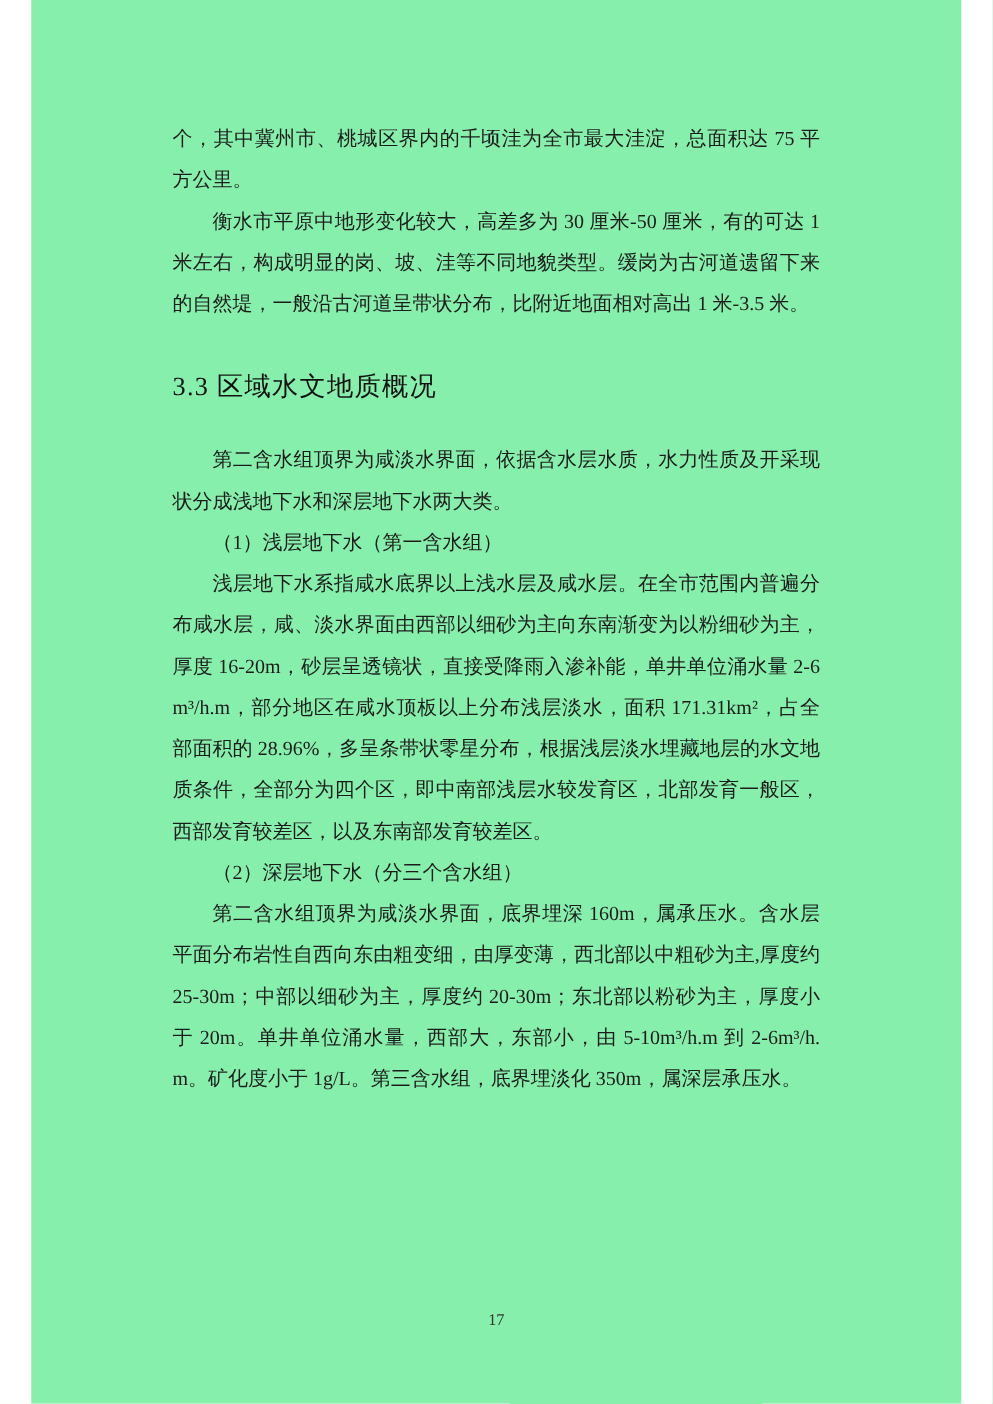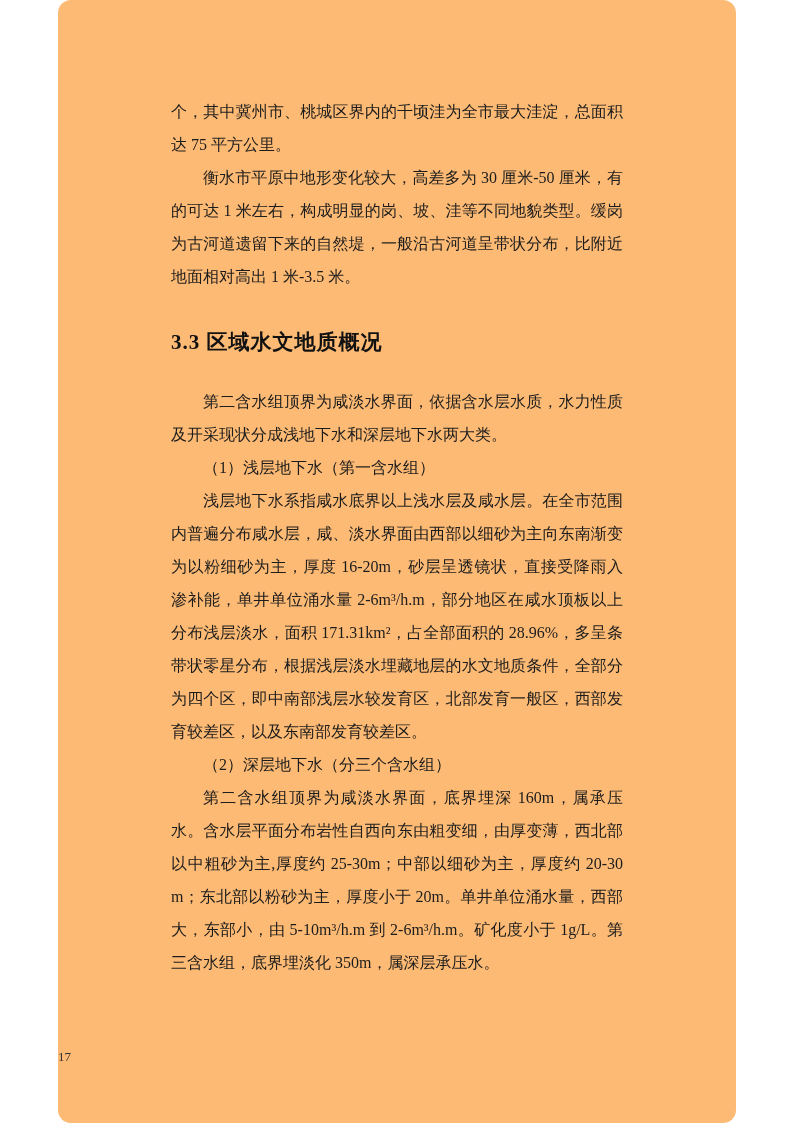--- a/index.html
+++ b/index.html
@@ -2,55 +2,55 @@
 <html lang="zh"><head>
 <meta charset="utf-8">
 <style>
   html, body {
     margin: 0;
     padding: 0;
     background: #ffffff;
   }
   .page {
     position: relative;
-    width: 678px;
+    width: 744px;
     height: 1123px;
     margin: 0 auto;
-    background: #fdba74;
+    background: #86efac;
     box-sizing: border-box;
     padding: 95px 113px 0 113px;
     font-family: "Liberation Serif", "DejaVu Serif", serif;
     color: #1c1c1c;
     overflow: hidden;
-    border-radius: 13px;
   }
   p.body-text {
     margin: 0;
     font-size: 16px;
     line-height: 33px;
     text-align: justify;
     text-indent: 2em;
     word-break: break-all;
   }
   p.body-text.no-indent {
     text-indent: 0;
   }
   h2.section-heading {
     margin: 34px 0 28px 0;
     font-size: 21px;
-    font-weight: bold;
+    font-weight: normal;
     line-height: 30px;
     letter-spacing: 1px;
     color: #111111;
   }
   .footer {
     position: absolute;
     bottom: 58px;
     left: 0;
     width: 100%;
+    text-align: center;
   }
   .footer span {
     font-size: 13px;
     color: #333333;
     font-family: "Liberation Serif", "DejaVu Serif", serif;
   }
 </style>
 </head>
 <body>
 

